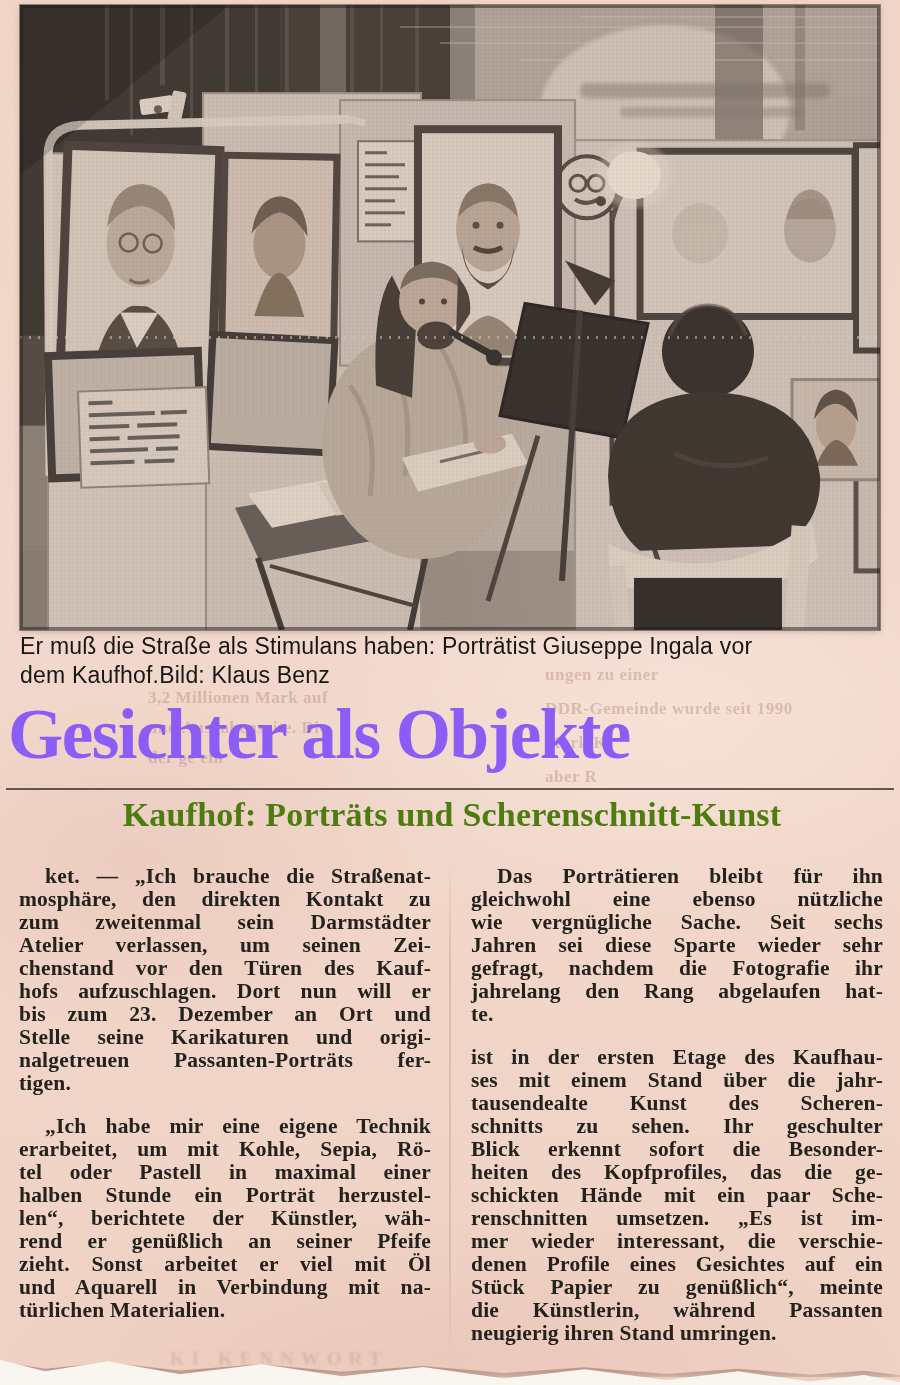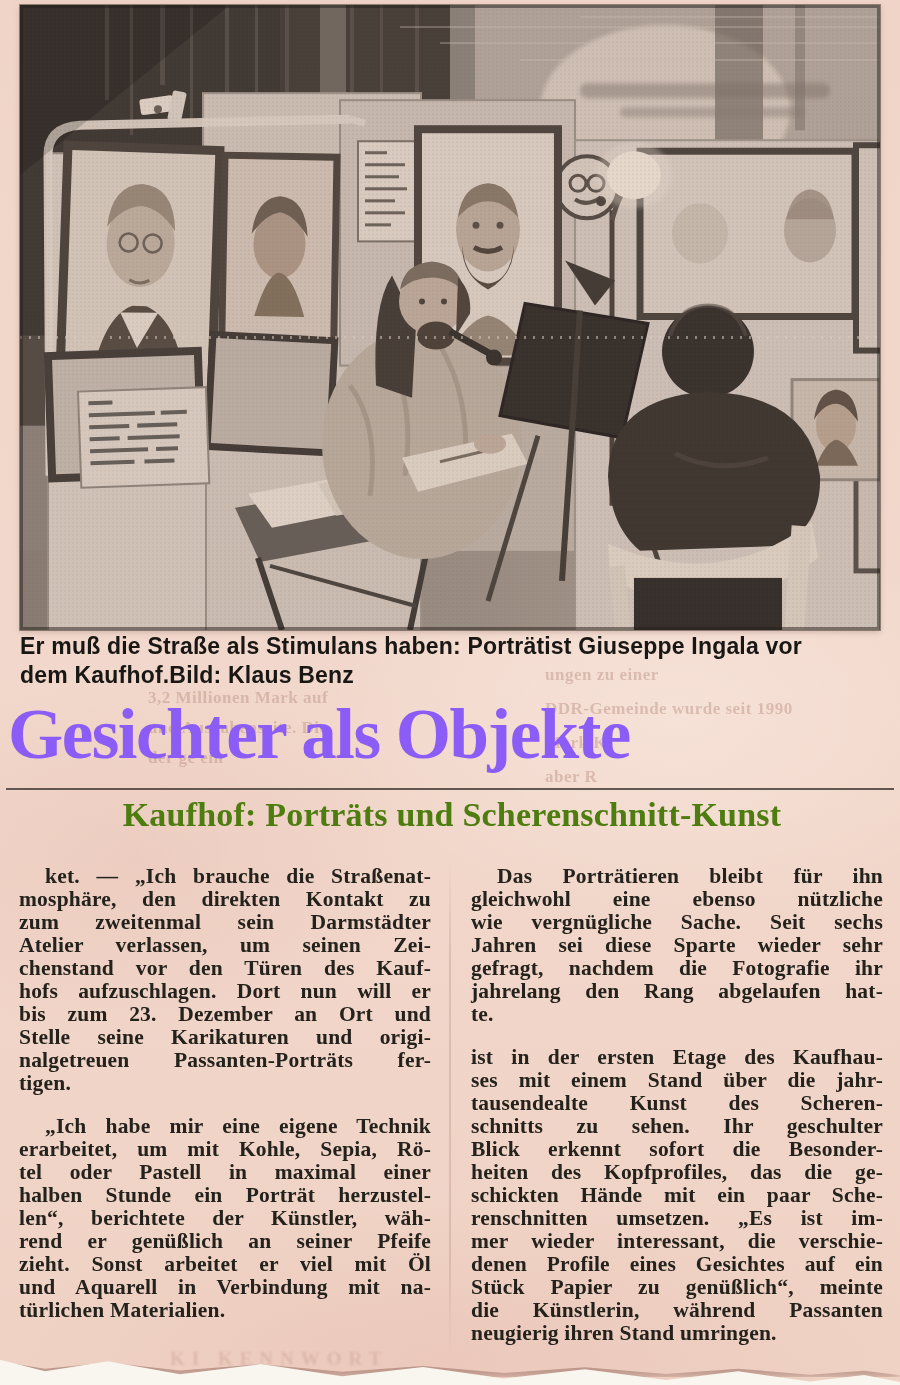--- a/index.html
+++ b/index.html
@@ -11,21 +11,21 @@
       radial-gradient(ellipse 600px 200px at 50% 98%, rgba(222,170,158,.25), transparent 75%),
       linear-gradient(180deg,#f0d4c8 0%, #f2d8cc 45%, #efd2c4 100%);
     font-family:"Liberation Serif", serif;
     color:#25231d;
   }
   .abs{position:absolute;}
   
   #photo-wrap{left:20px;top:5px;width:860px;height:625px;background:#b6aaa0;box-shadow:0 0 0 1px rgba(40,30,25,.45), 0 2px 6px rgba(90,60,50,.25);}
   #photo-wrap svg{display:block;width:100%;height:100%;}
   
-  #caption{left:20px;top:632px;width:862px;font-family:"Liberation Sans",sans-serif;font-weight:700;font-size:23px;line-height:29px;color:#181714;letter-spacing:.2px;}
+  #caption{left:20px;top:632px;width:862px;font-family:"Liberation Sans",sans-serif;font-weight:400;font-size:23px;line-height:29px;color:#181714;letter-spacing:.2px;}
   #caption .cap2{display:flex;justify-content:flex-start;}
   
   .ghost{color:#b5897b;opacity:.42;filter:blur(.7px);font-weight:700;line-height:30px;font-size:17px;letter-spacing:.5px;}
   #ghost-left{left:148px;top:683px;width:310px;}
   #ghost-right{left:545px;top:658px;width:340px;line-height:34px;}
   #ghost-bottom{left:170px;top:1344px;width:560px;font-size:19px;letter-spacing:7px;opacity:.3;filter:blur(1px);white-space:nowrap;}
   
   #headline{left:8px;top:690px;width:884px;font-size:71px;font-weight:700;letter-spacing:-1.5px;line-height:88px;color:#8b5cf6;}
   #rule{left:6px;top:788px;width:888px;height:2px;background:#46413a;opacity:.85;}
   #subheadline{left:10px;top:796px;width:884px;font-size:34px;font-weight:700;letter-spacing:.2px;color:#4d7c0f;text-align:center;}

